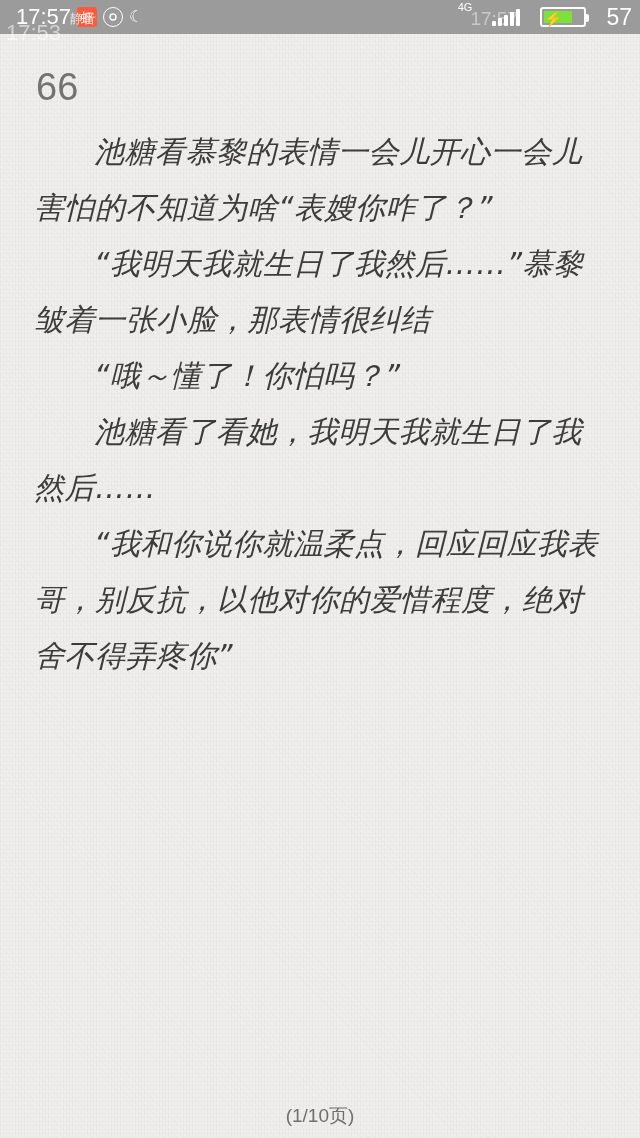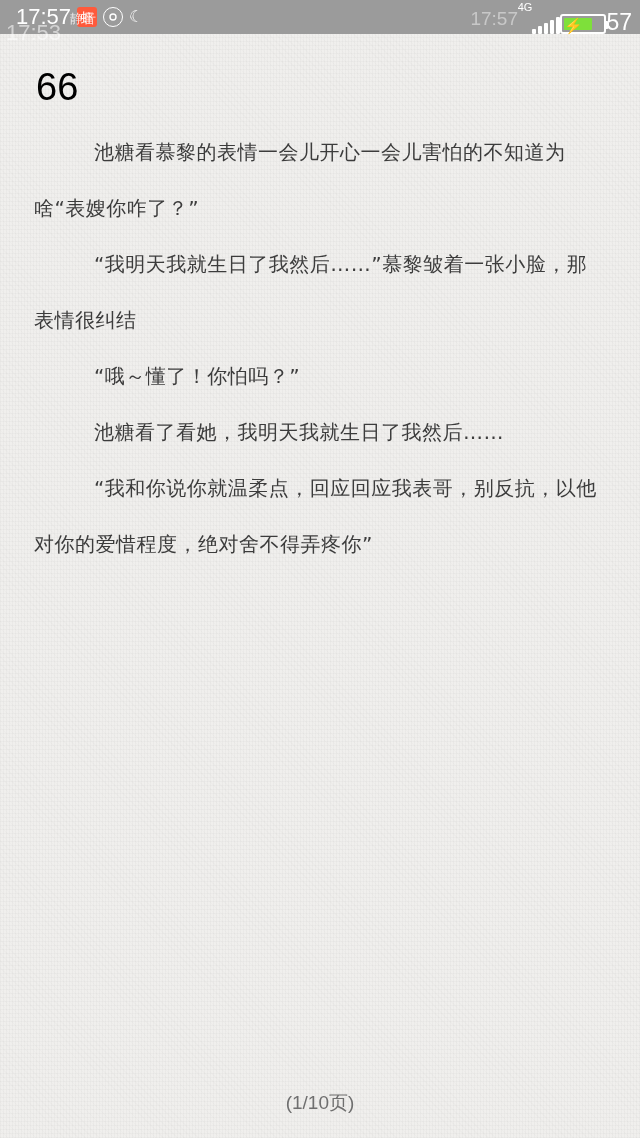--- a/index.html
+++ b/index.html
@@ -41,22 +41,22 @@
     z-index: 5;
   }
   .status-left {
     display: flex;
     align-items: center;
     gap: 6px;
     height: 100%;
   }
   .status-right {
     display: flex;
-    align-items: flex-end;
-    gap: 0;
+    align-items: center;
+    gap: 20px;
     height: 100%;
   }
   .clock {
     font-size: 22px;
     letter-spacing: 0px;
     line-height: 1;
     color: #ffffff;
     font-family: "Liberation Sans", sans-serif;
   }
   .clock-ghost {
@@ -158,37 +158,38 @@
   .reader {
     position: absolute;
     top: 34px; left: 0;
     width: 640px;
     height: 1104px;
     z-index: 2;
     padding: 24px 38px 0 34px;
   }
   .chapter-number {
     font-size: 38px;
-    color: #000000;
+    color: #737373;
     line-height: 1;
     margin: 10px 0 18px 2px;
     font-family: "Liberation Sans", sans-serif;
   }
   .body-text p {
-    font-size: 20px;
+    font-size: 30px;
     line-height: 56px;
     color: #3c3c3c;
     text-indent: 60px;
     letter-spacing: 0.5px;
     word-break: break-all;
     font-family: "DejaVu Sans", sans-serif;
+    font-style: italic;
   }
   .page-footer {
     position: absolute;
-    bottom: 22px;
+    bottom: 9px;
     left: 0;
     width: 640px;
     text-align: center;
     font-size: 19px;
     color: #6f6f6f;
     z-index: 3;
   }
   
   .tap-zone {
     position: absolute;

